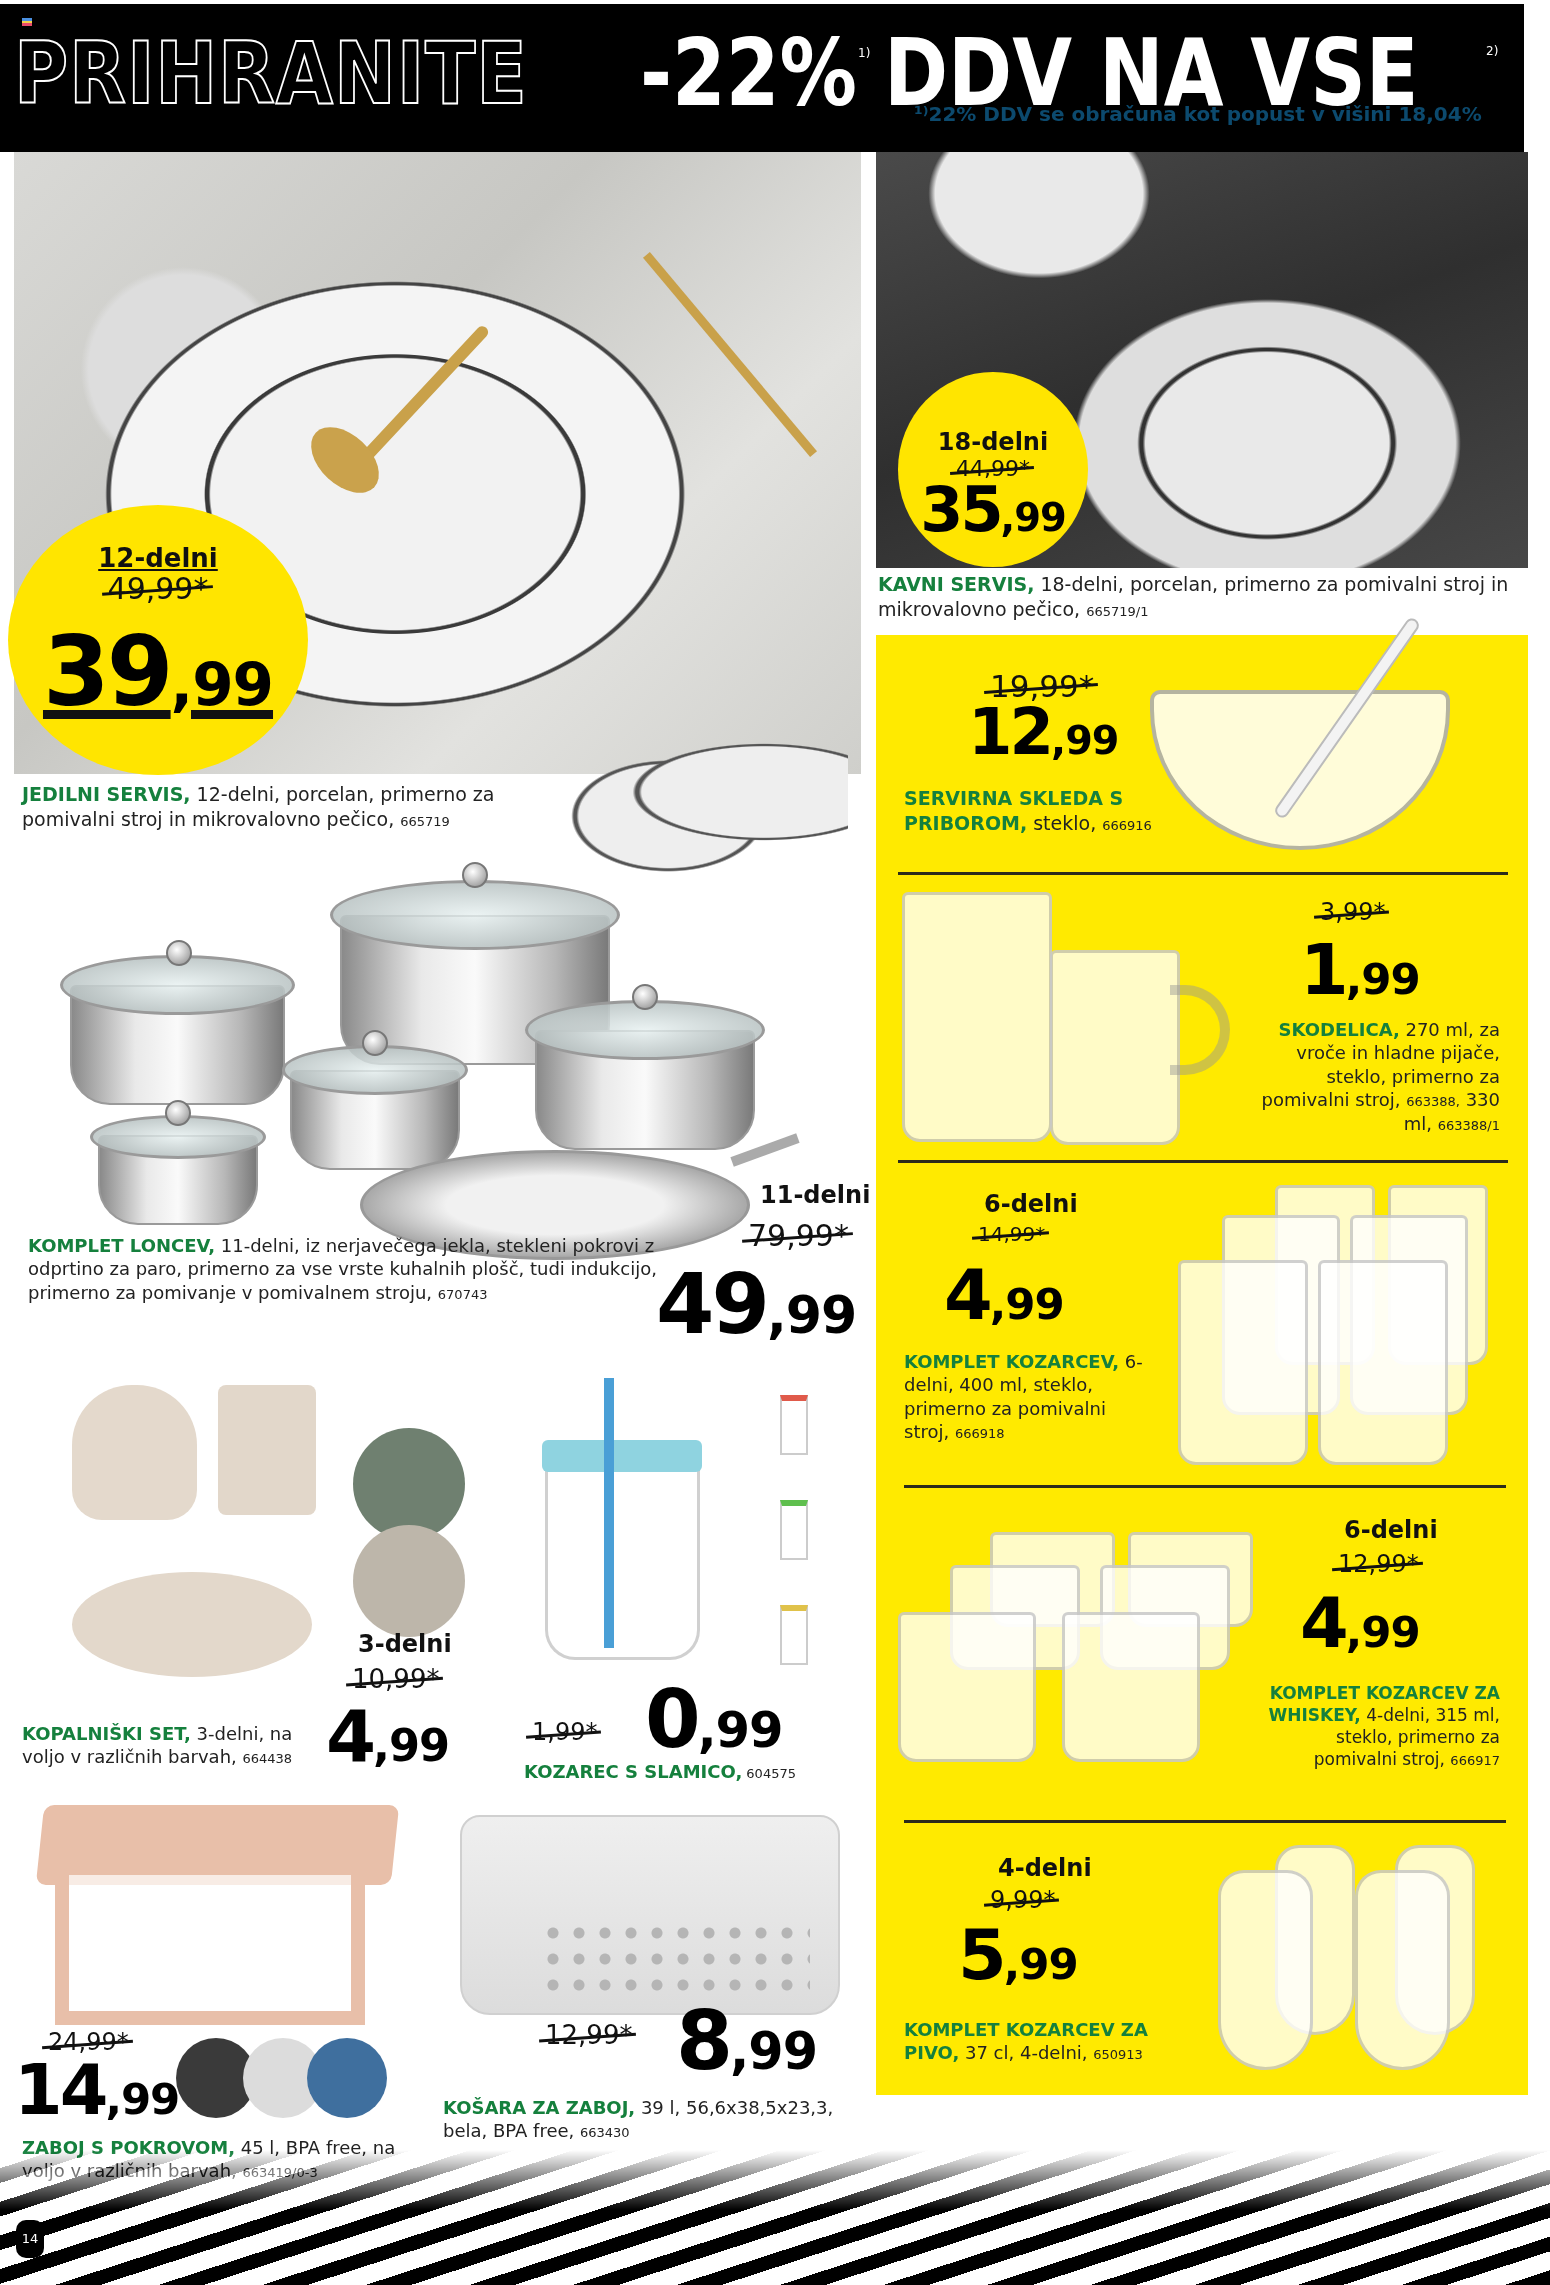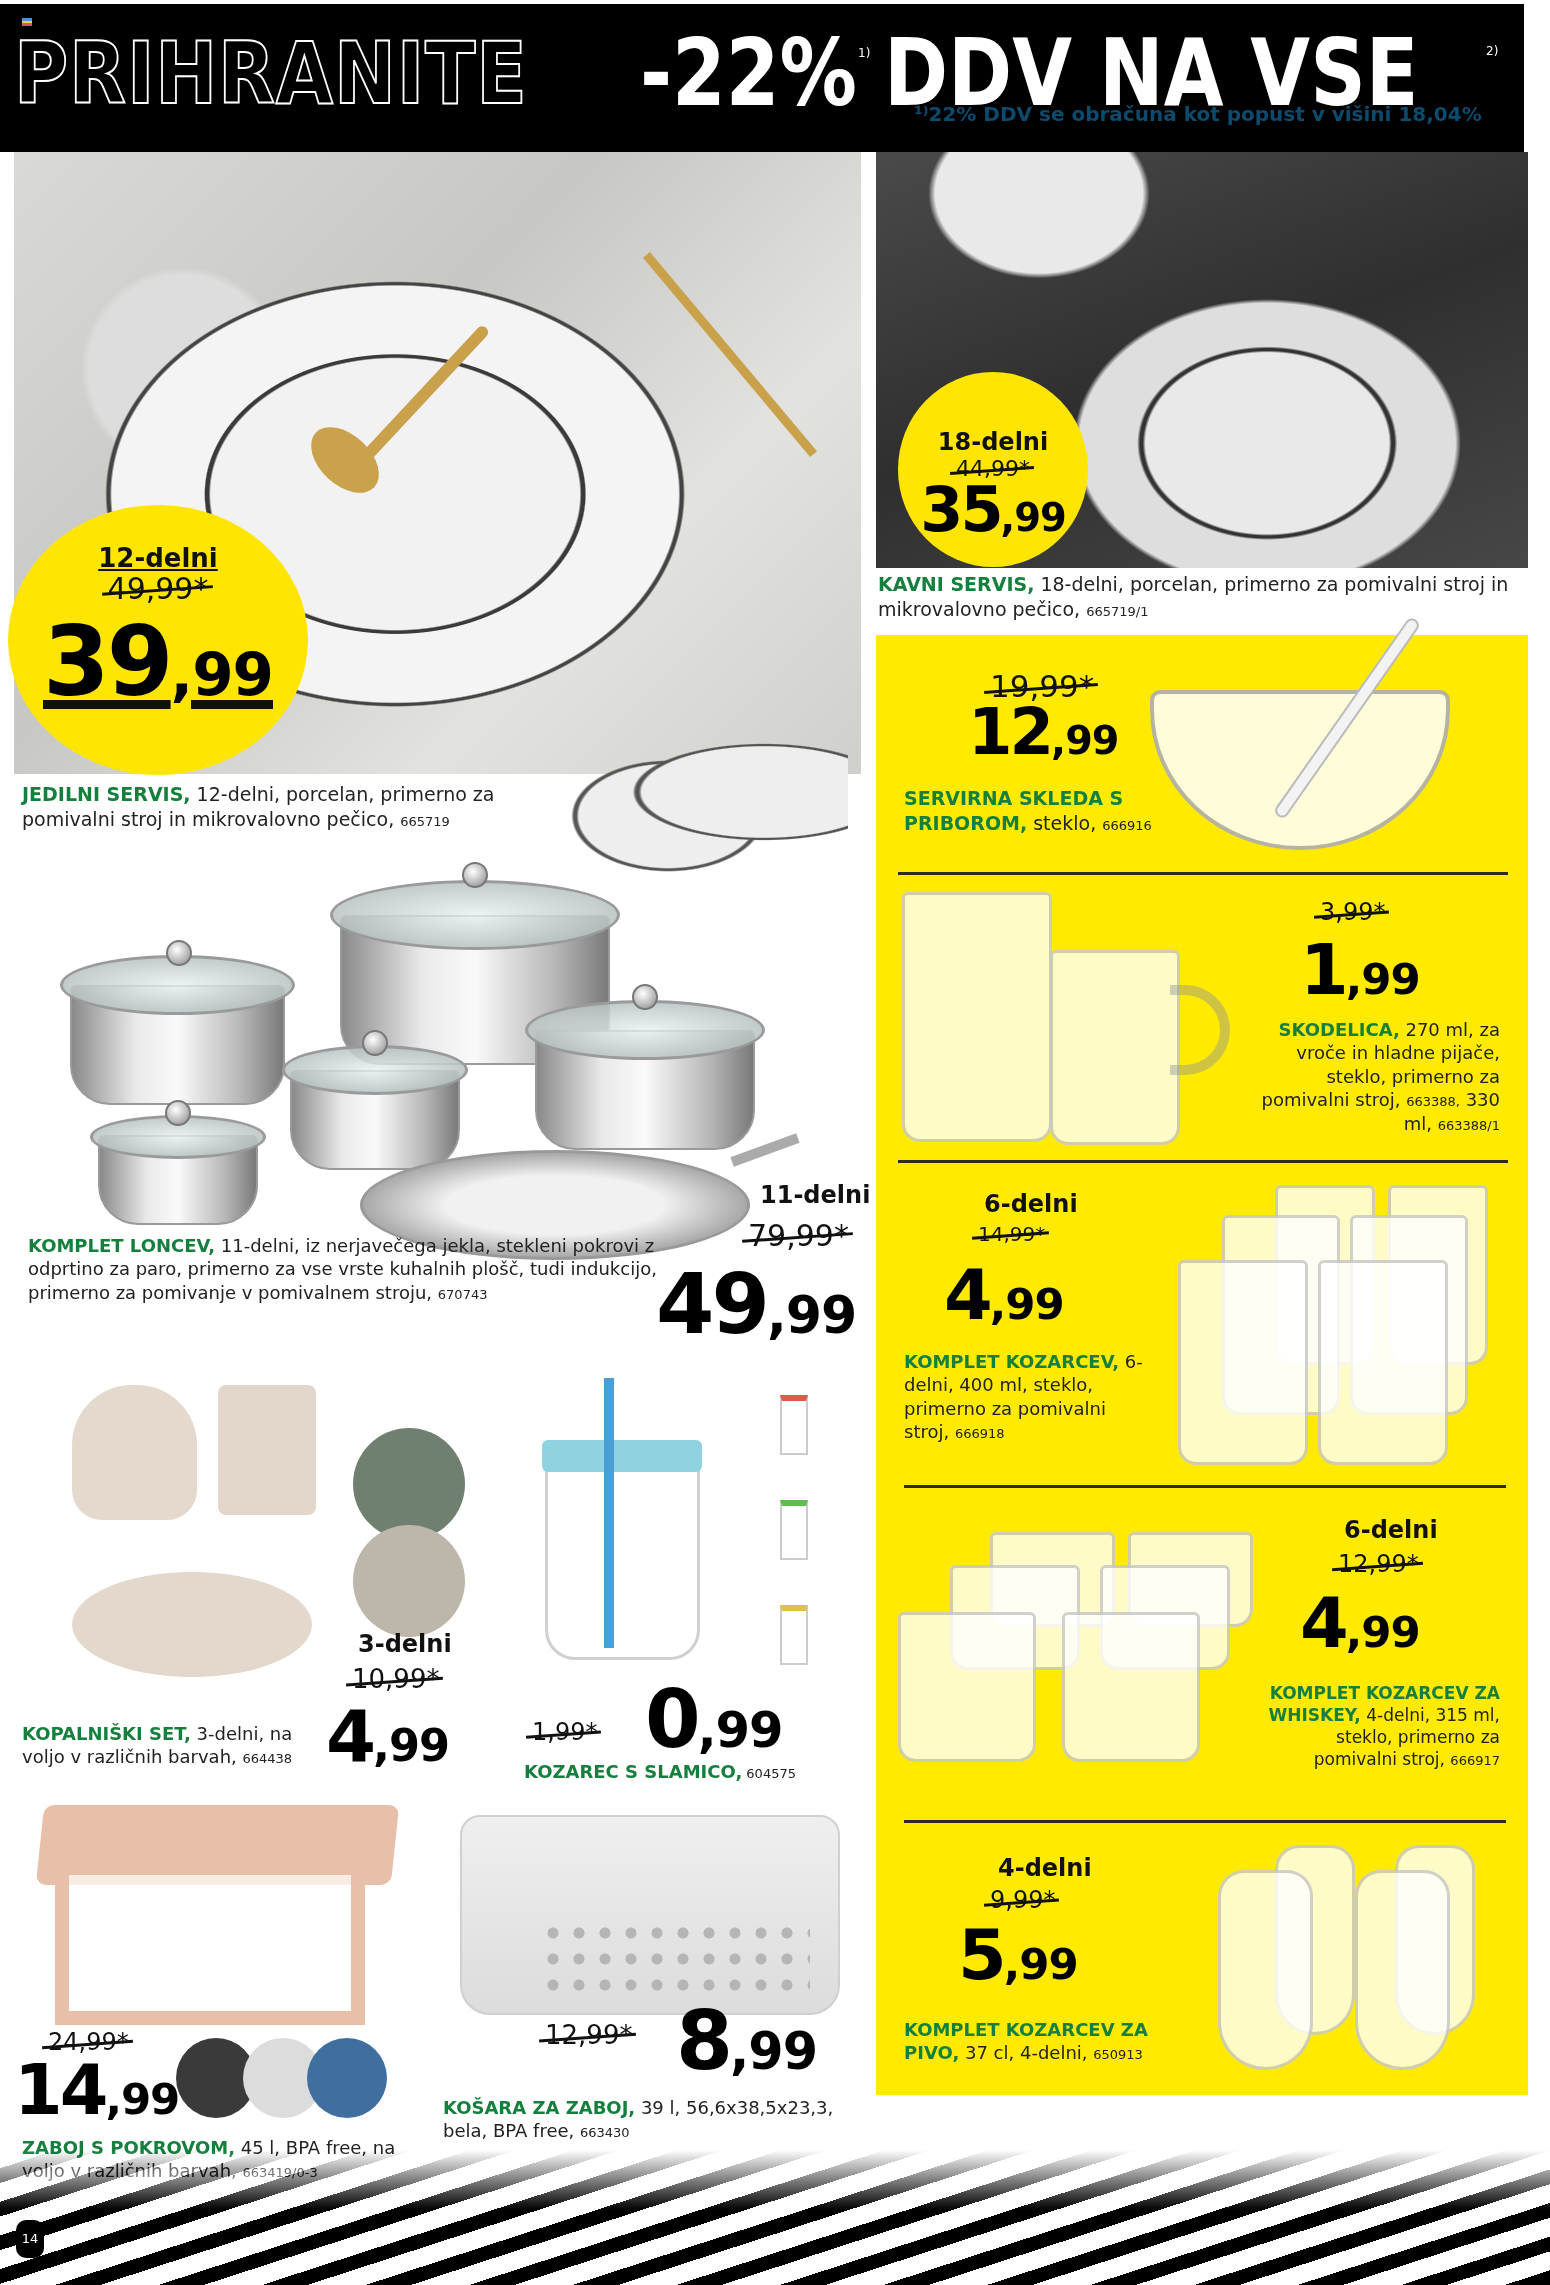--- a/index.html
+++ b/index.html
@@ -82,21 +82,21 @@
 
 <div class="abs photo-dinner"></div>
 <div class="abs spoon"></div>
 <div class="abs spoon-head"></div>
 <div class="abs fork"></div>
 <div class="abs plates-small"></div>
 
 <div class="abs badge badge-dinner">
   <div class="delni" style="margin-top:40px;font-size:26px">12-delni</div>
   <div style=""><span class="old">49,99*</span></div>
-  <div class="big" style="margin-top:8px;font-size:96px"><span>39</span><span class="cents">,99</span></div>
+  <div class="big" style="margin-top:18px;font-size:96px"><span>39</span><span class="cents">,99</span></div>
 </div>
 <div class="abs desc" style="left:22px;top:782px;width:520px">
   <b>JEDILNI SERVIS,</b><span> 12-delni, porcelan, primerno za pomivalni stroj in mikrovalovno pečico, </span><span class="code">665719</span>
 </div>
 
 <div class="abs photo-coffee"></div>
 <div class="abs badge badge-coffee">
   <div class="delni" style="margin-top:58px">18-delni</div>
   <div style="margin-top:2px"><span class="old" style="font-size:22px">44,99*</span></div>
   <div class="big" style="font-size:62px;margin-top:-2px"><span>35</span><span class="cents">,99</span></div>

